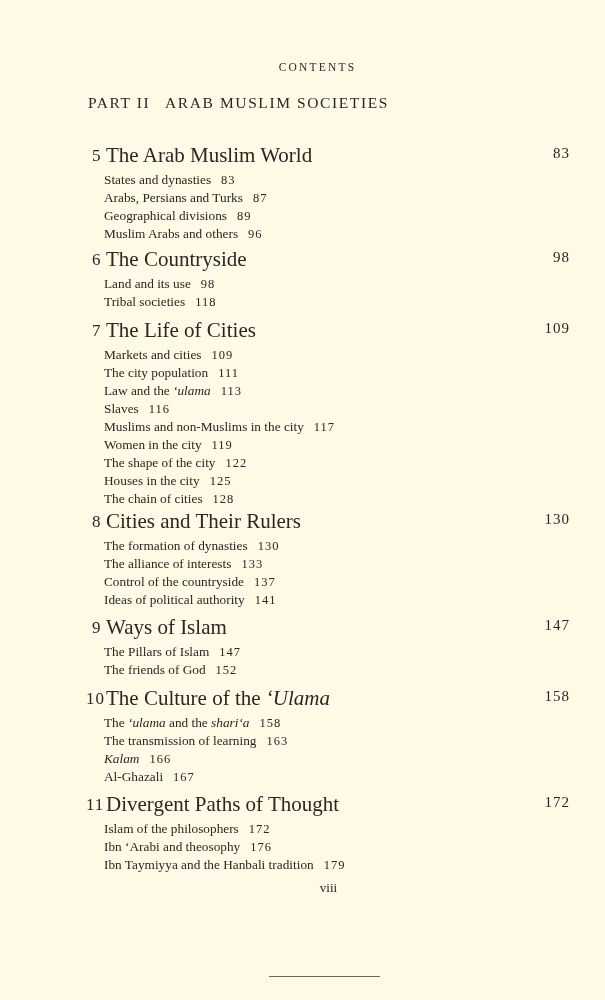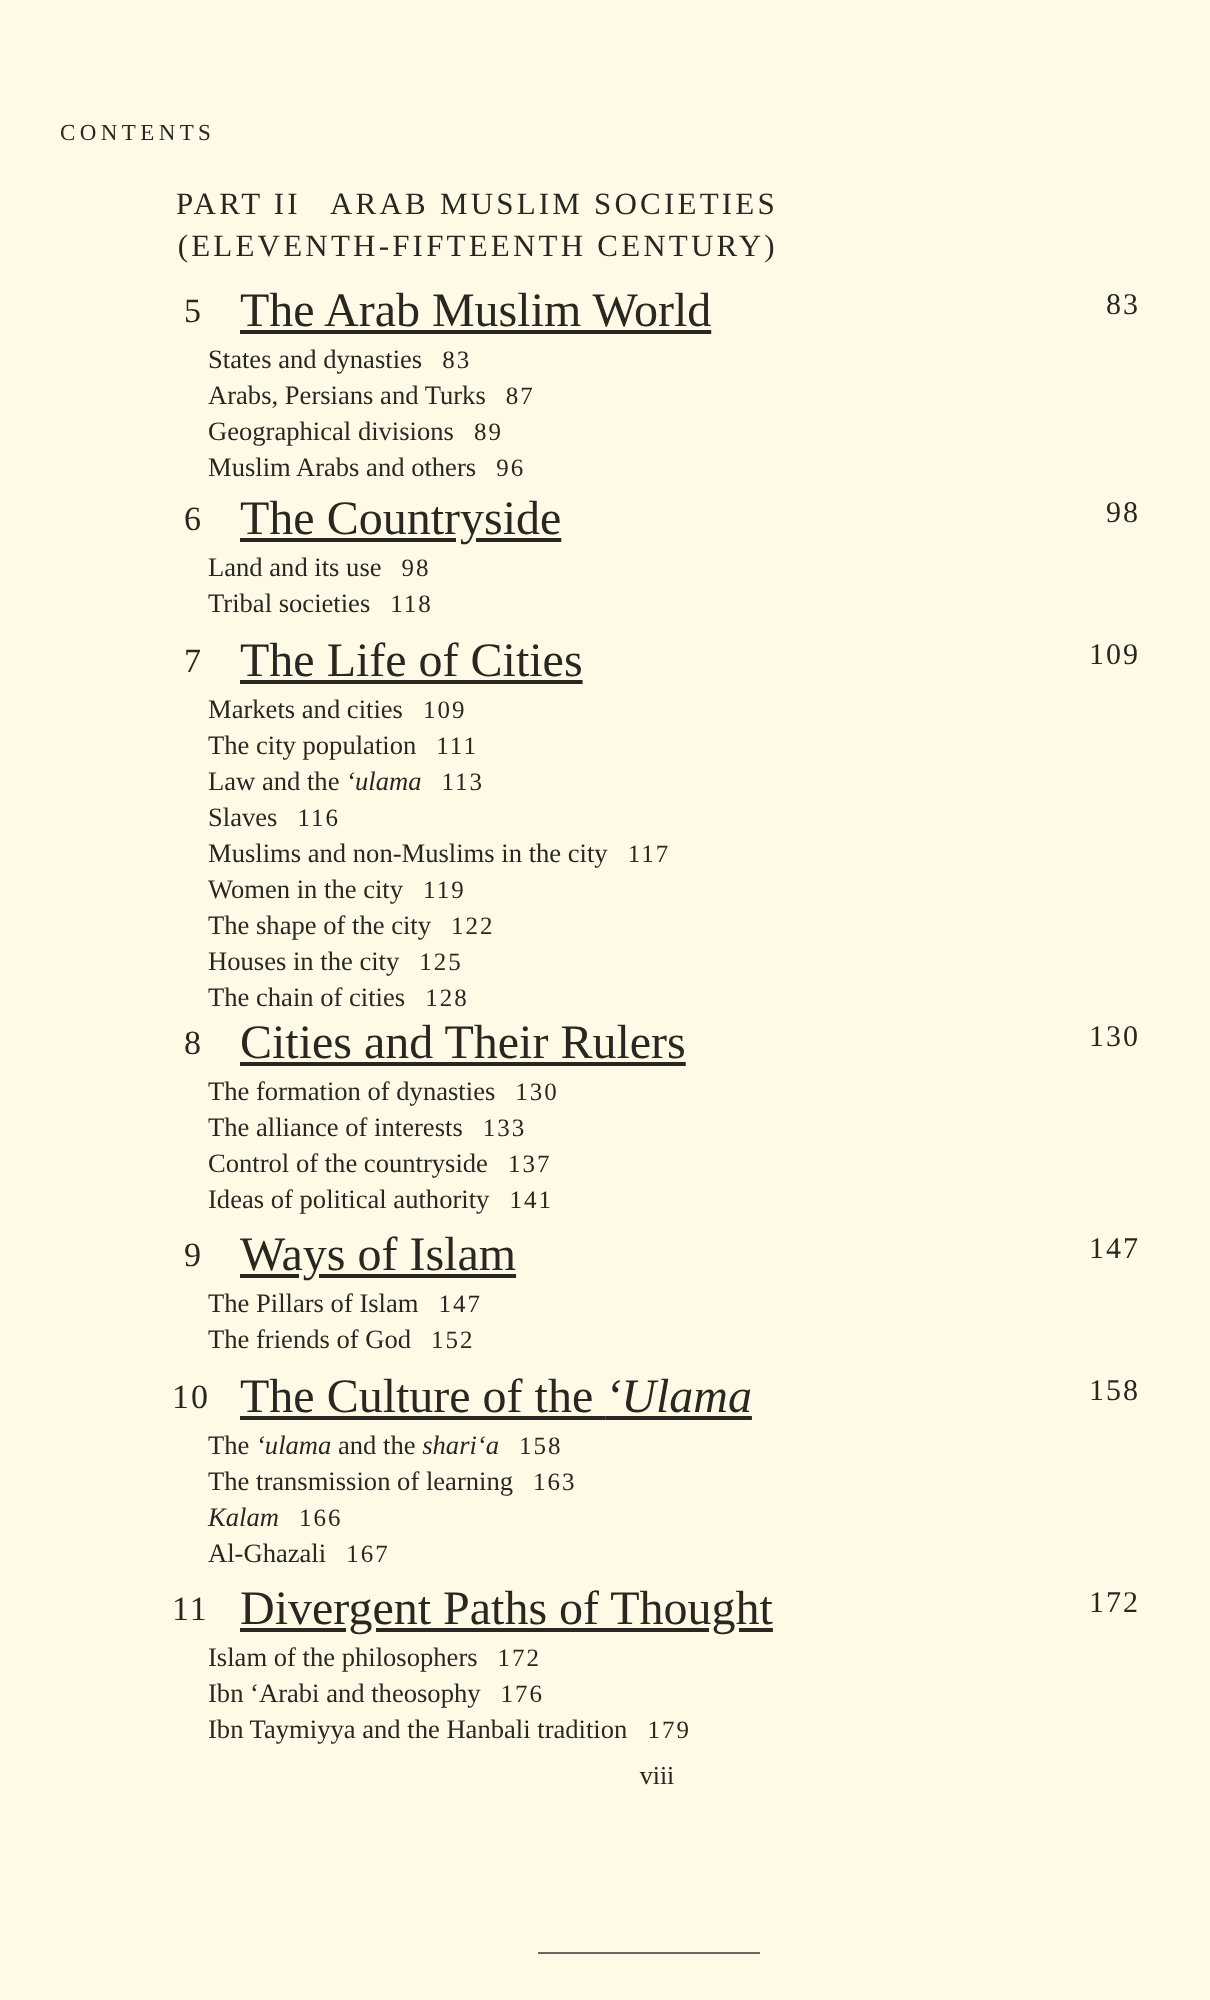--- a/index.html
+++ b/index.html
@@ -6,42 +6,42 @@
   body {
     width: 605px; height: 1000px;
     background: #fffae6;
     color: #2a2622;
     font-family: "Liberation Serif", "DejaVu Serif", serif;
     position: relative;
     overflow: hidden;
   }
   .running-head {
     position: absolute; top: 61px; left: 0; width: 605px;
-    text-align: left;
+    text-align: center;
     font-size: 11.5px; letter-spacing: 2.2px;
     padding-left: 30px; box-sizing: border-box;
   }
   .part-title {
     position: absolute; top: 92px; left: 88px;
     font-size: 15.5px; letter-spacing: 1.6px; line-height: 21px;
   }
-  .part-title div { white-space: nowrap; text-align: right; }
+  .part-title div { white-space: nowrap; }
   .part-title .gap { display: inline-block; width: 10px; }
   .toc { position: absolute; top: 0; left: 0; width: 605px; }
   .chapter { position: absolute; left: 0; width: 605px; }
   .ch-head { position: relative; height: 24px; }
   .ch-num {
     position: absolute; left: 92px; top: 3px; width: 20px;
     font-size: 17px; letter-spacing: 1px;
     text-align: left;
   }
   .ch-num.two { left: 86px; }
   .ch-title {
-    position: absolute; left: 120px; top: 0;
-    font-size: 24px; white-space: nowrap; text-decoration: underline;
+    position: absolute; left: 106px; top: 0;
+    font-size: 21px; white-space: nowrap;
   }
   .ch-page {
     position: absolute; right: 35px; top: 2px;
     font-size: 15px; letter-spacing: 1px;
   }
   .sections { position: absolute; left: 104px; top: 28px; }
   .sec {
     font-size: 13.3px; line-height: 17px; white-space: nowrap;
   }
   .sec .pg { margin-left: 10px; letter-spacing: 1px; font-size: 12.5px; }
@@ -55,21 +55,20 @@
     background: #6b6660;
   }
 </style>
 </head>
 <body>
 
 <div class="running-head">CONTENTS</div>
 
 <div class="part-title">
   <div><span>PART II</span><span class="gap"></span> <span>ARAB MUSLIM SOCIETIES</span></div>
-  <div>(ELEVENTH-FIFTEENTH CENTURY)</div>
 </div>
 
 <div class="toc">
 
   <div class="chapter" style="top:143px">
     <div class="ch-head">
       <span class="ch-num">5</span>
       <span class="ch-title">The Arab Muslim World</span>
       <span class="ch-page">83</span>
     </div>

